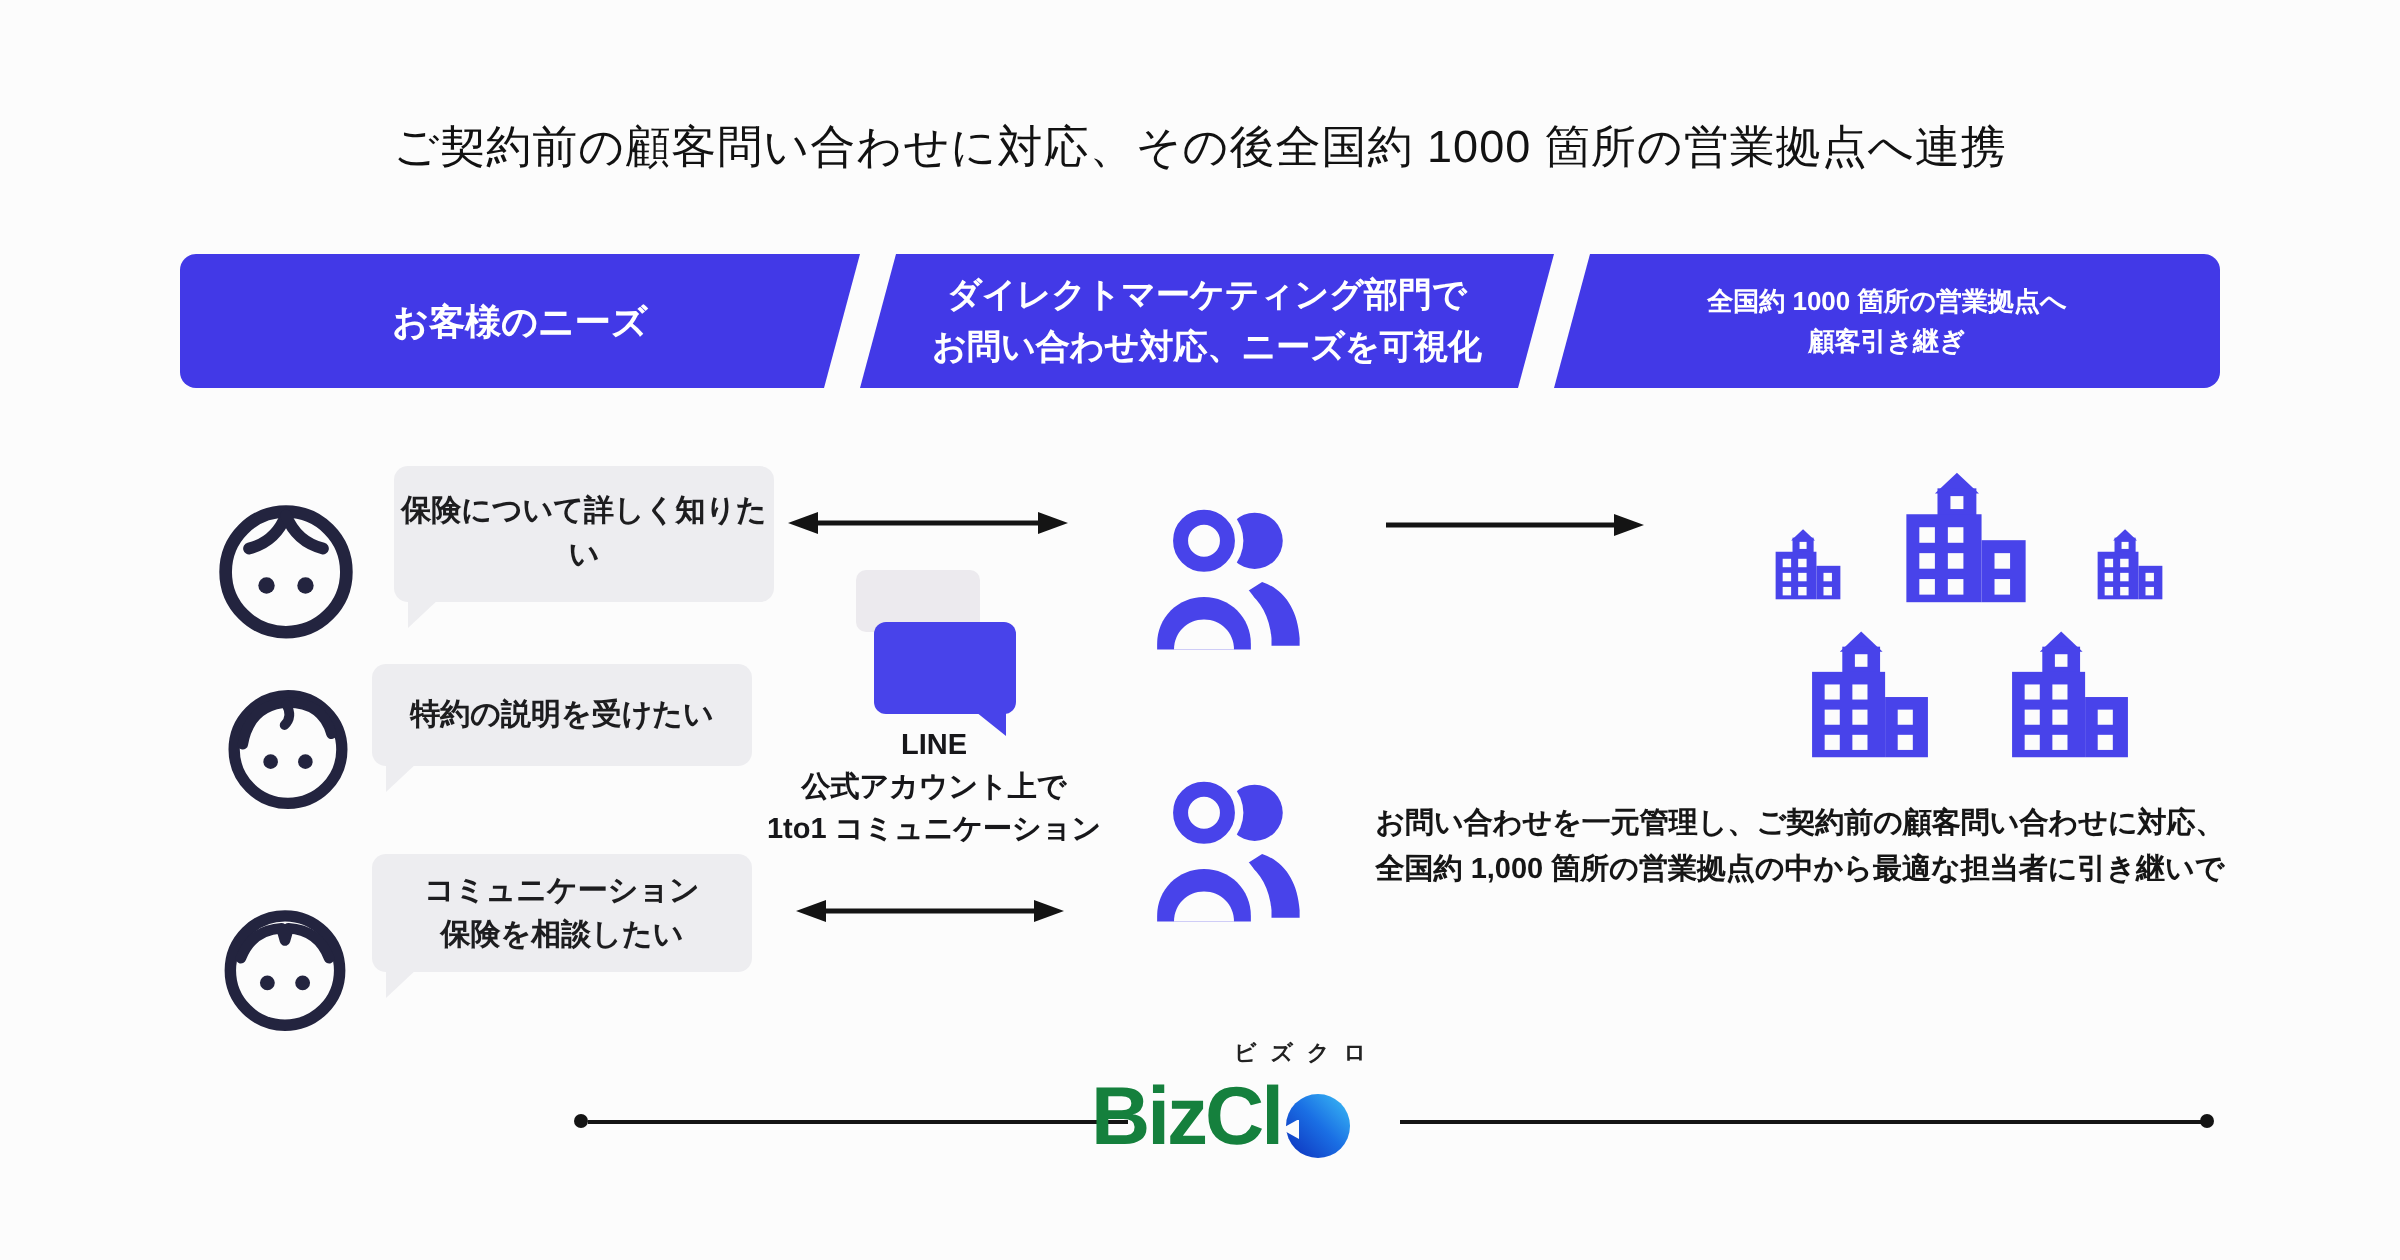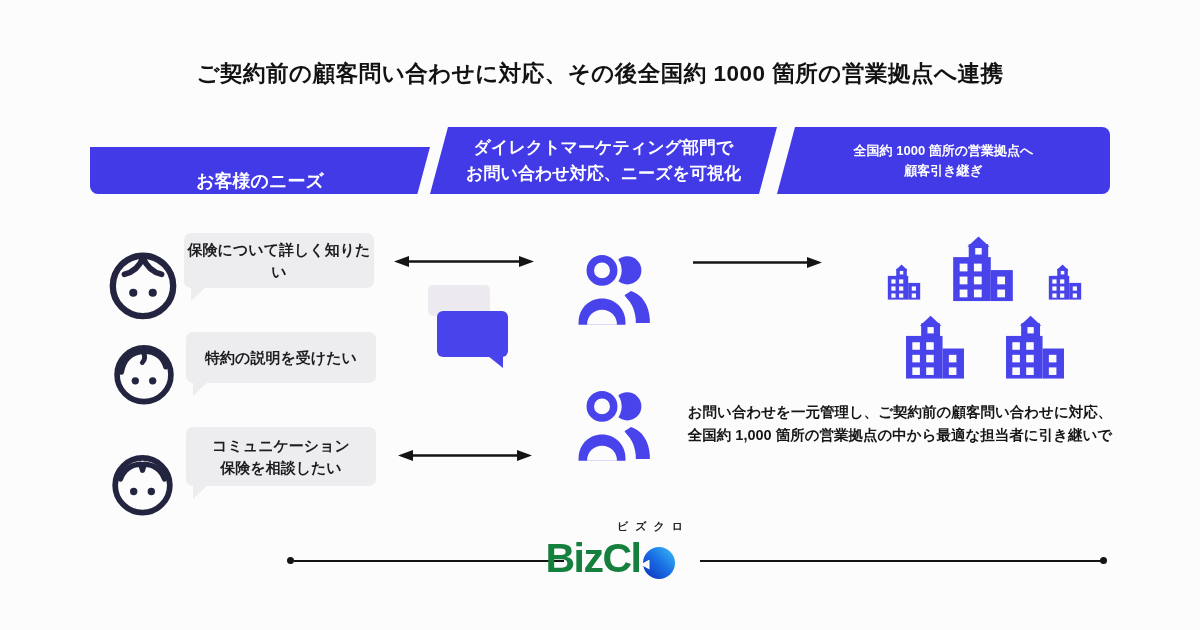--- a/index.html
+++ b/index.html
@@ -15,53 +15,53 @@
     font-family:"Liberation Sans","DejaVu Sans",sans-serif;
     background:#FCFCFC;
     color:var(--text-dark);
     overflow:hidden;
   }
   .canvas{position:relative;width:1200px;height:630px;}
 
   
   .page-title{
     position:absolute;top:58px;left:0;width:1200px;
-    text-align:center;font-size:22.5px;font-weight:700;
+    text-align:center;font-size:22.5px;font-weight:400;
     color:#121212;letter-spacing:.5px;
   }
 
   
   .banner-row{position:absolute;left:90px;top:127px;width:1020px;height:67px;display:flex;}
   .seg-wrap{height:100%;}
   .seg-wrap.first{width:340px;border-radius:8px 0 0 8px;overflow:hidden;}
   .seg-wrap.mid{width:347px;}
   .seg-wrap.last{width:333px;border-radius:0 8px 8px 0;overflow:hidden;}
   .seg{
     width:100%;height:100%;background:var(--banner-blue);
     display:flex;flex-direction:column;align-items:center;justify-content:center;
     color:#fff;font-weight:700;text-align:center;
   }
-  .seg.s1{clip-path:polygon(0 0,100% 0,calc(100% - 18px) 100%,0 100%);font-size:18px;margin-top:20px;}
+  .seg.s1{clip-path:polygon(0 0,100% 0,calc(100% - 18px) 100%,0 100%);font-size:18px;}
   .seg.s2{clip-path:polygon(18px 0,100% 0,calc(100% - 18px) 100%,0 100%);font-size:17px;line-height:1.5;}
   .seg.s3{clip-path:polygon(18px 0,100% 0,100% 100%,0 100%);font-size:13px;line-height:1.5;}
   .seg span{display:block;}
 
   
   .face-icon{position:absolute;color:var(--navy);}
   .speech-bubble{
     position:absolute;background:var(--bubble-gray);border-radius:7px;
     display:flex;flex-direction:column;align-items:center;justify-content:center;
     font-size:15px;font-weight:700;color:#1D1D1F;text-align:center;line-height:1.45;
   }
   .speech-bubble .tail{
     position:absolute;left:7px;bottom:-13px;width:16px;height:15px;
     background:var(--bubble-gray);
     clip-path:polygon(0 0,100% 0,0 100%);
   }
-  .bubble-1{left:184px;top:233px;width:190px;height:55px;justify-content:center;}
+  .bubble-1{left:197px;top:233px;width:190px;height:68px;justify-content:center;}
   .bubble-2{left:186px;top:332px;width:190px;height:51px;}
   .bubble-3{left:186px;top:427px;width:190px;height:59px;}
   .face-1{left:106px;top:247px;width:74px;height:74px;}
   .face-2{left:111px;top:340px;width:66px;height:66px;}
   .face-3{left:109px;top:450px;width:67px;height:67px;}
 
   
   .arrow{position:absolute;}
   .arrow-top{left:393px;top:254px;}
   .arrow-bottom{left:397px;top:448px;}
@@ -239,20 +239,25 @@
   </svg>
   <svg class="arrow arrow-right" width="130" height="15">
     <path d="M0 7.5 L120 7.5" stroke="#141414" stroke-width="2.4"></path>
     <path d="M129 7.5 L114 2 L114 13 Z" fill="#141414"></path>
   </svg>
 
   <div class="chat-gray"></div>
   <div class="chat-blue">
     <div class="tail"></div>
   </div>
+  <div class="line-text">
+    <span>LINE</span>
+    <span>公式アカウント上で</span>
+    <span>1to1 コミュニケーション</span>
+  </div>
 
   <svg class="people-icon people-1" viewBox="0 0 96 84">
     <use href="#sym-people"></use>
   </svg>
   <svg class="people-icon people-2" viewBox="0 0 96 84">
     <use href="#sym-people"></use>
   </svg>
 
   <svg class="building b1" viewBox="0 0 54 52">
       <use href="#sym-building"></use>

